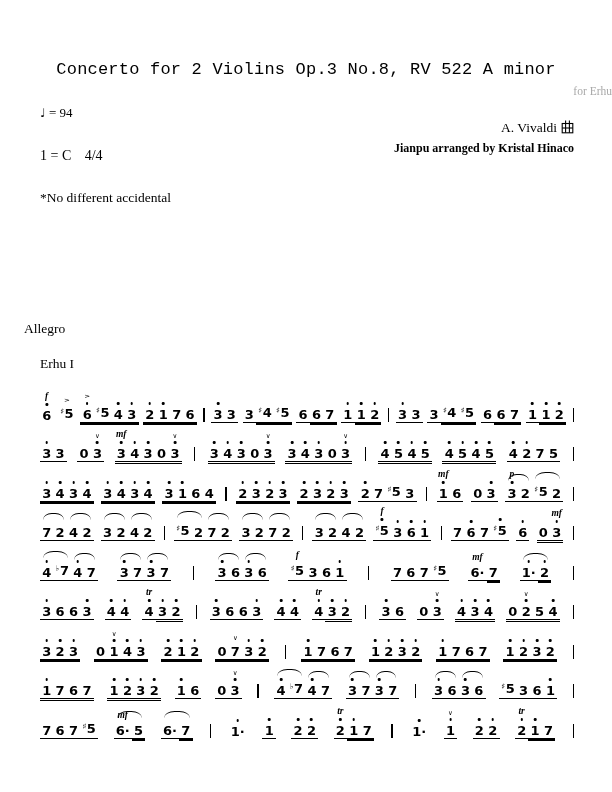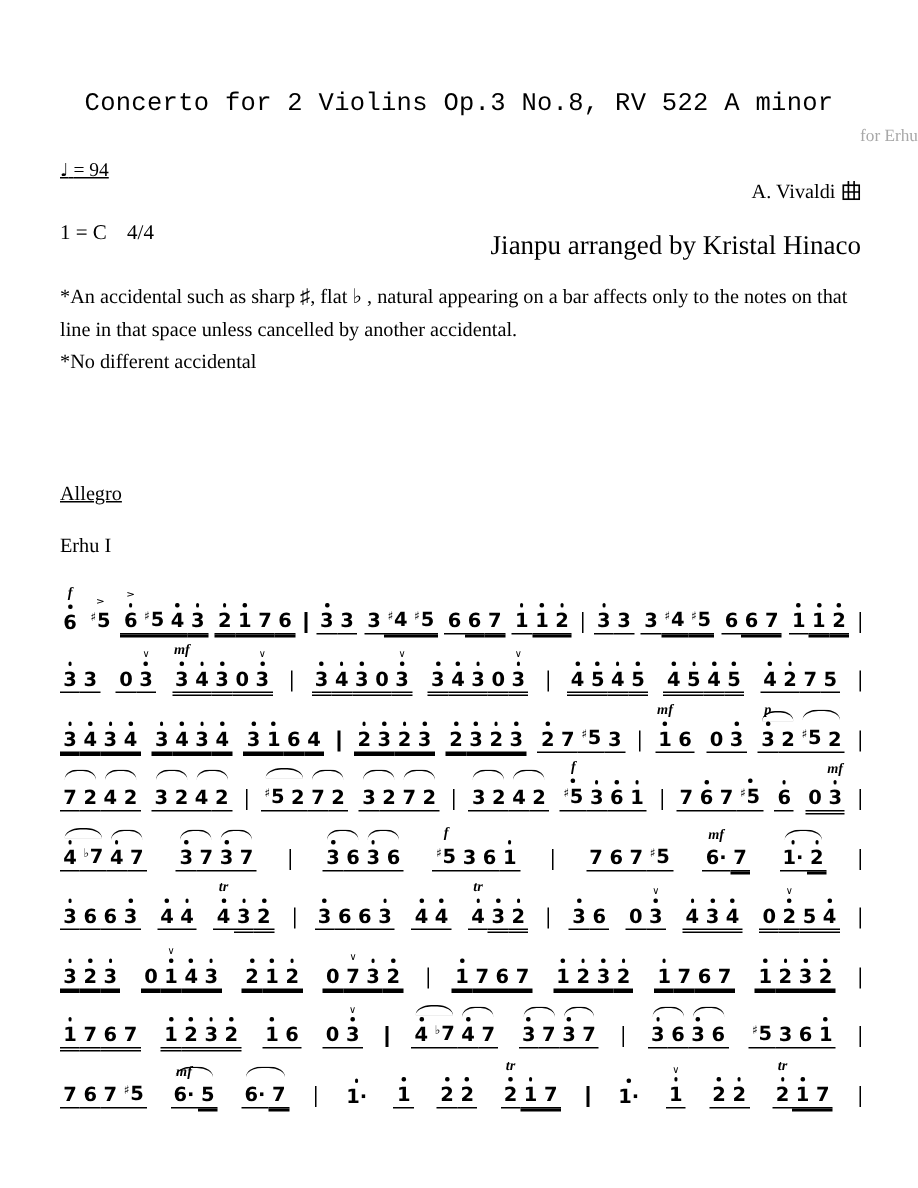--- a/index.html
+++ b/index.html
@@ -4,29 +4,29 @@
 <style>
   html,body{margin:0;padding:0;}
   body{
     width:612px;height:792px;background:#ffffff;color:#000;
     font-family:"Liberation Serif","DejaVu Sans",serif;
     position:relative;overflow:hidden;
   }
   .abs{position:absolute;}
   .title{top:60px;left:0;right:0;text-align:center;font-size:17px;letter-spacing:.2px;font-family:Liberation Mono, monospace;}
   .subtitle{top:85px;left:0;right:0;text-align:right;font-size:11.5px;color:#a8a8a8;}
-  .tempo{top:105px;left:40px;font-size:13px;text-decoration:underline;}
+  .tempo{top:105px;left:40px;font-size:13px;}
   .tempo .glyph{font-family:"DejaVu Sans",sans-serif;font-size:12px;}
   .keysig{top:148px;left:40px;font-size:14px;}
   .keysig .ts{margin-left:10px;}
   .composer{top:120px;right:38px;font-size:13.5px;text-align:right;margin-left:30px;}
   .composer svg{vertical-align:-2px;margin-left:4px;}
-  .arranger{top:153px;right:38px;font-size:18px;text-align:right;}
+  .arranger{top:141px;right:38px;font-size:12px;text-align:right;font-weight:bold;}
   .notes{top:187px;left:40px;right:34px;font-size:13.5px;line-height:21.5px;}
-  .allegro{top:321px;left:40px;font-size:13.5px;text-decoration:underline;}
+  .allegro{top:321px;left:24px;font-size:13.5px;}
   .part{top:356px;left:40px;font-size:13.5px;text-align:right;}
   #music{top:388px;left:40px;right:36px;position:absolute;}
   .mline{
     height:39.5px;display:flex;justify-content:space-between;align-items:flex-end;
     padding-bottom:5px;box-sizing:border-box;
   }
   .grp{display:inline-flex;align-items:flex-end;}
   .slur{display:inline-flex;align-items:flex-end;position:relative;}
   .slur::before{
     content:"";position:absolute;left:3px;right:3px;bottom:calc(100% + 5px);height:6px;
@@ -74,21 +74,20 @@
       <line x1="4.6" y1="0.6" x2="4.6" y2="12.8"></line>
       <line x1="8.4" y1="0.6" x2="8.4" y2="12.8"></line>
       <line x1="1.2" y1="8" x2="11.8" y2="8"></line>
     </g>
   </svg>
 </div>
 
 <div class="abs arranger">Jianpu arranged by Kristal Hinaco</div>
 
 <div class="abs notes">
-  <div>*An accidental such as sharp ♯, flat ♭ , natural appearing on a bar affects only to the notes on that line in that space unless cancelled by another accidental.</div>
   <div>*No different accidental</div>
 </div>
 
 <div class="abs allegro">Allegro</div>
 <div class="abs part">Erhu I</div>
 
 <div id="music">
     <div class="mline">
       <span class="grp">
         <span class="note"><span class="above">

